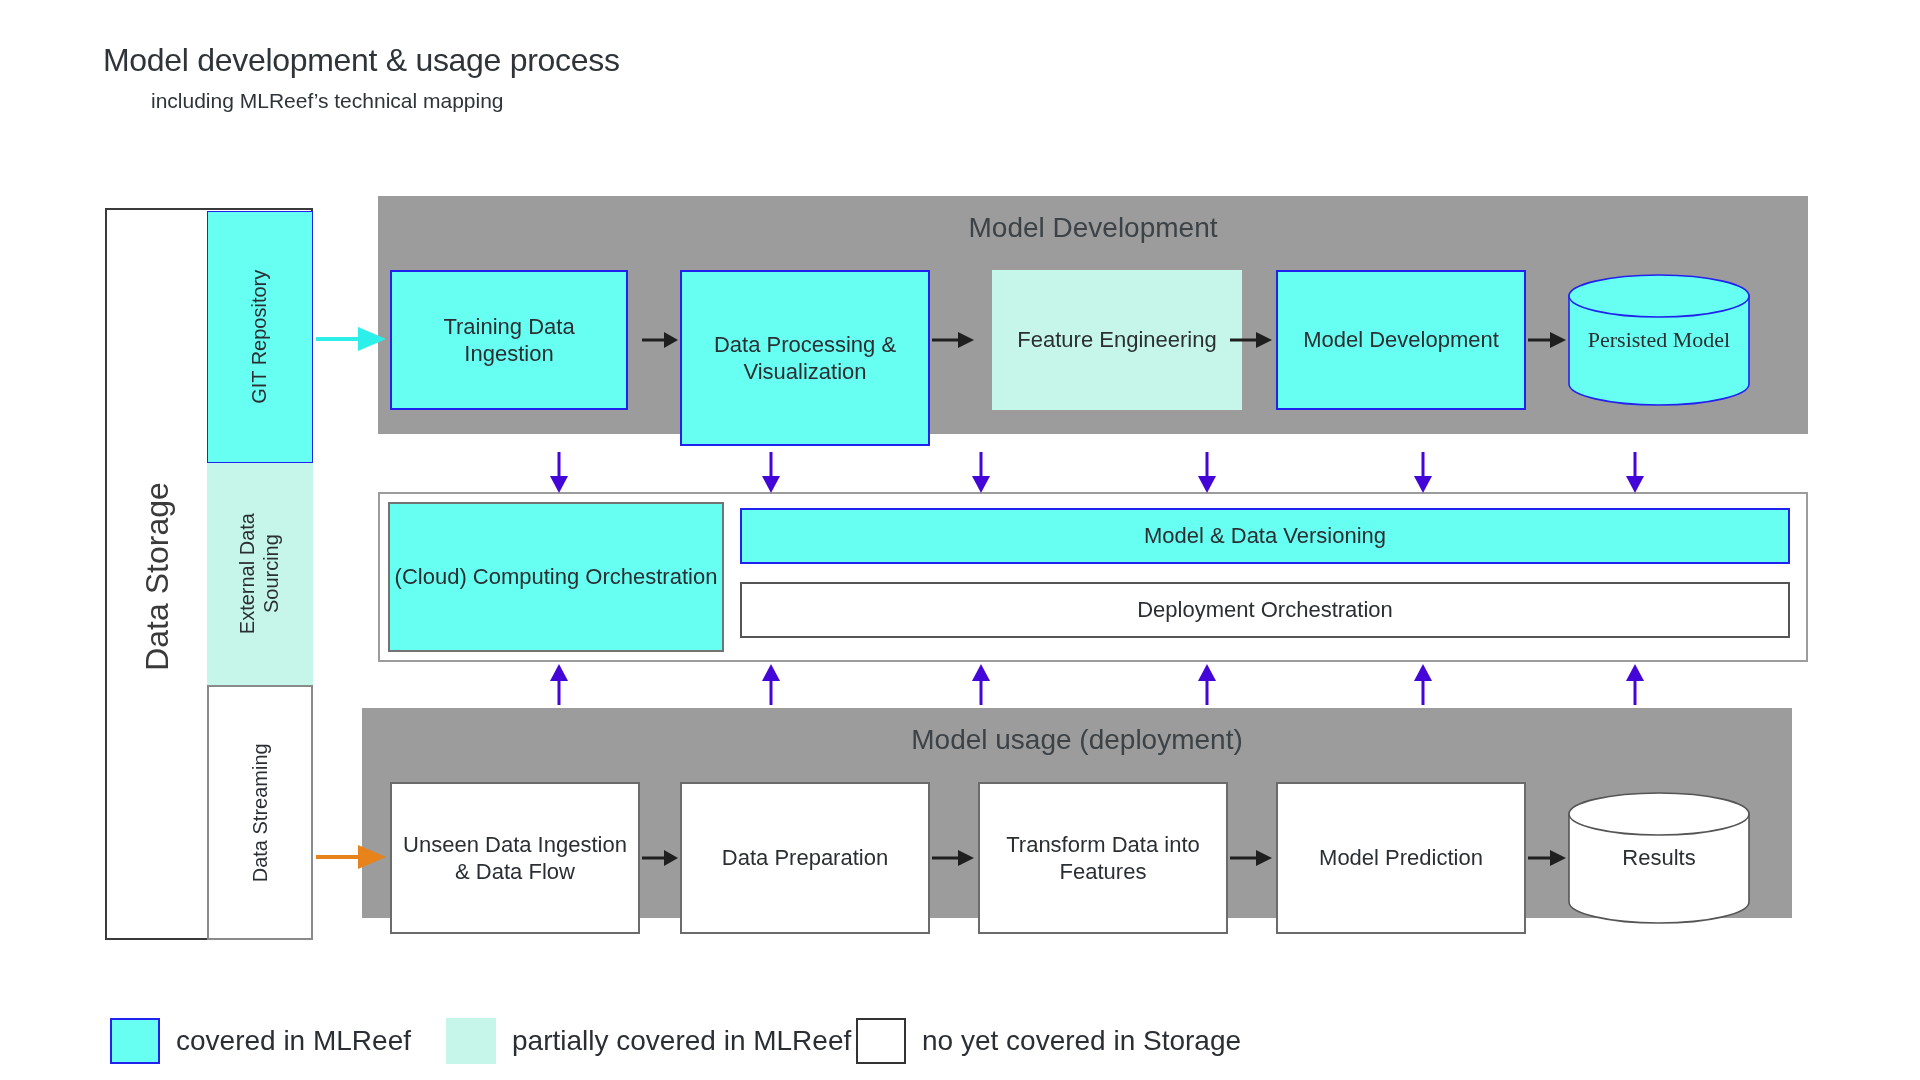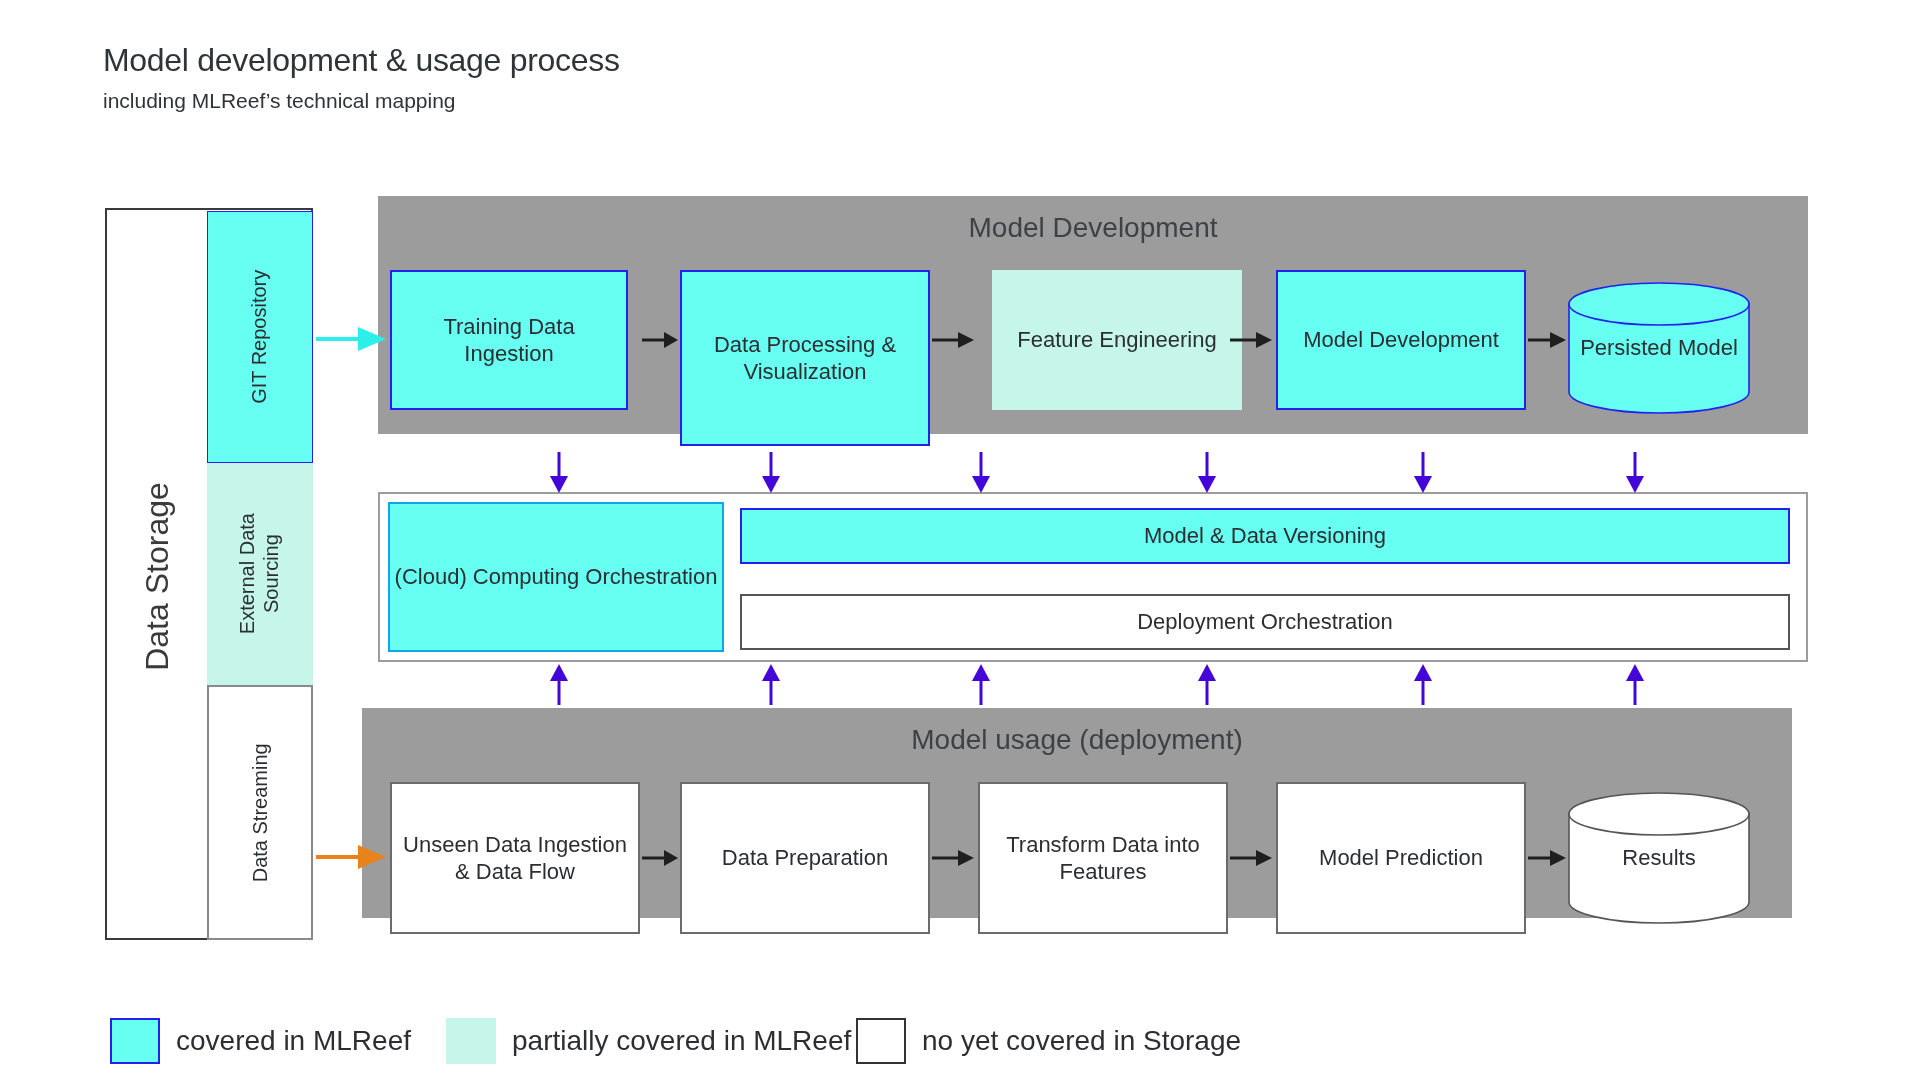--- a/index.html
+++ b/index.html
@@ -24,20 +24,21 @@
     color: #2e3438;
     letter-spacing: -0.3px;
     white-space: nowrap;
   }
   #subtitle {
     font-size: 21px;
     font-weight: 400;
     color: #2e3438;
     margin-top: 10px;
     white-space: nowrap;
+    margin-left: 48px;
   }
 
   
   #storage-col {
     position: absolute;
     left: 105px; top: 208px;
     width: 208px; height: 732px;
     border: 2px solid #3a3a3a;
     background: #ffffff;
     box-sizing: border-box;
@@ -116,36 +117,36 @@
     box-sizing: border-box;
   }
   #cloud-box {
     position: absolute;
     left: 8px; top: 8px;
     width: 336px; height: 150px;
     box-sizing: border-box;
     display: flex; align-items: center; justify-content: center;
     text-align: center;
     font-size: 22px; line-height: 1.25;
-    background: #66FFF2; border: 2px solid #0ea5e9;
+    background: #66FFF2; border: 2px solid #737373;
     color: #2b2f33;
   }
   #versioning-box {
     position: absolute;
     left: 360px; top: 14px;
     width: 1050px; height: 56px;
     box-sizing: border-box;
     display: flex; align-items: center; justify-content: center;
     font-size: 22px;
     background: #66FFF2; border: 2px solid #2222ee;
     color: #2b2f33;
   }
   #deployment-box {
     position: absolute;
-    left: 360px; top: 100px;
+    left: 360px; top: 88px;
     width: 1050px; height: 56px;
     box-sizing: border-box;
     display: flex; align-items: center; justify-content: center;
     font-size: 22px;
     background: #ffffff; border: 2px solid #555555;
     color: #2b2f33;
   }
 
   
   .cyl {
@@ -215,21 +216,21 @@
 </div>
 
 <div class="pbox fill-partial" style="left:978px; top:270px; width:250px; height:140px;">
   <span>Feature Engineering</span>
 </div>
 
 <div class="pbox fill-covered" style="left:1276px; top:270px; width:250px; height:140px;">
   <span>Model Development</span>
 </div>
 
-<div class="cyl" style="left:1568px; top:282px;">
+<div class="cyl" style="left:1568px; top:274px;font-family:Liberation Serif, serif;">
   <svg width="182" height="132" viewBox="0 0 182 132">
     <path d="M1,22 L1,110 A90,21 0 0,0 181,110 L181,22 Z" fill="#66FFF2" stroke="#2222ee" stroke-width="1.6"></path>
     <ellipse cx="91" cy="22" rx="90" ry="21" fill="#66FFF2" stroke="#2222ee" stroke-width="1.6"></ellipse>
   </svg>
   <div class="cyl-label">Persisted Model</div>
 </div>
 
 <div class="arrow" style="left:642px; top:328px;">
   <svg width="38" height="24">
       <path d="M0,12 L24,12" stroke="#1f1f1f" stroke-width="3"></path>

